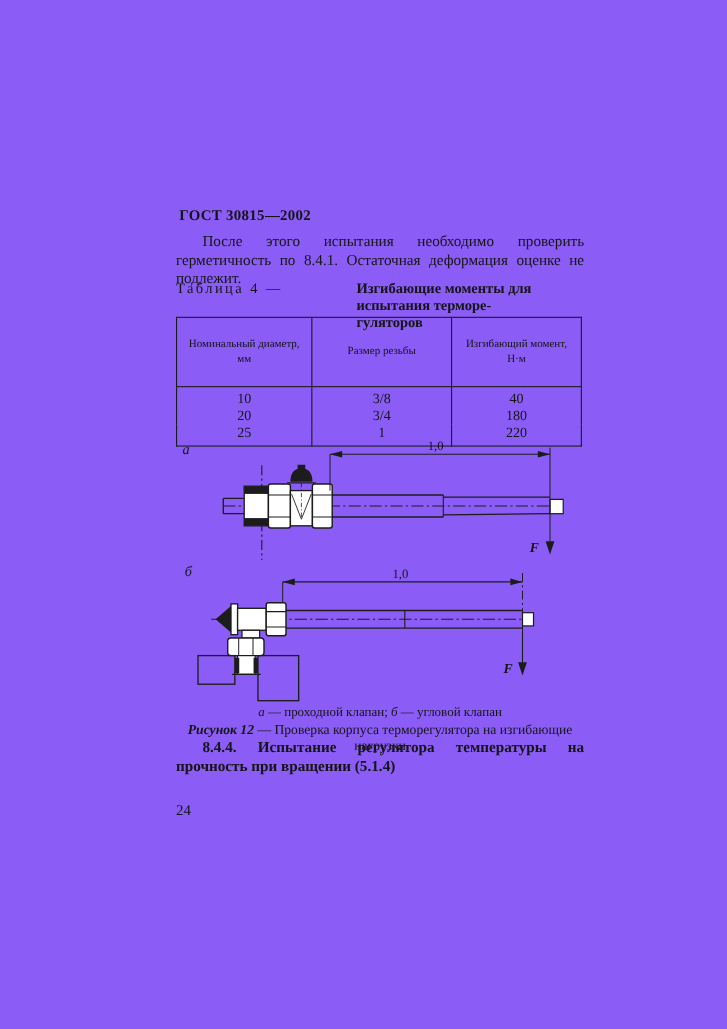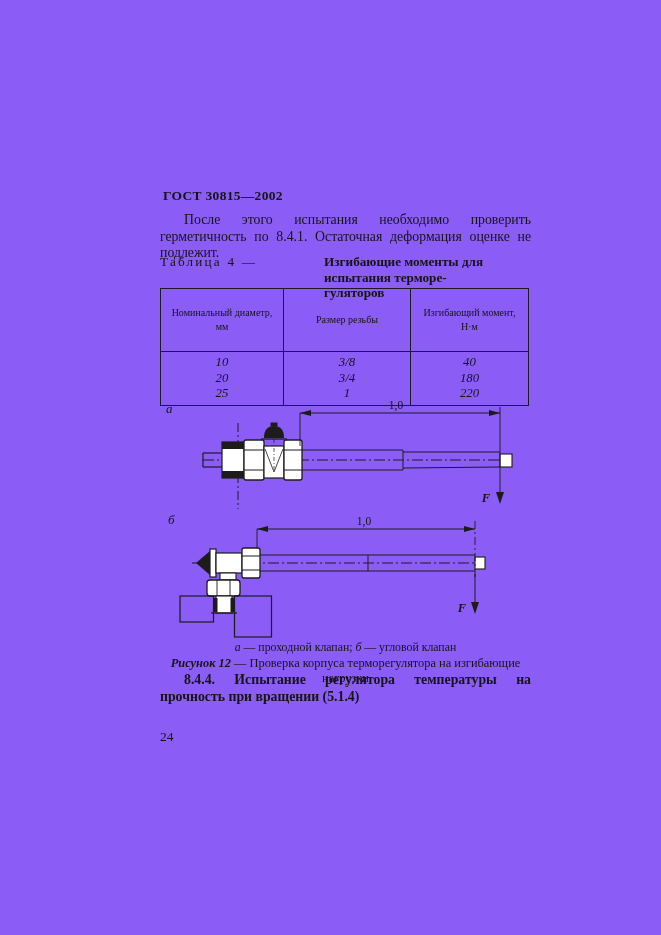--- a/index.html
+++ b/index.html
@@ -39,21 +39,21 @@
   .gost-table col.c2 { width: 127px; }
   .gost-table col.c3 { width: 118px; }
   .gost-table th, .gost-table td {
     border-left: 1.4px solid #1c1c1c; border-right: 1.4px solid #1c1c1c;
     text-align: center; vertical-align: middle; font-weight: normal;
   }
   .gost-table thead th {
     border-top: 1.6px solid #1c1c1c; border-bottom: 1.4px solid #1c1c1c;
     font-size: 10px; line-height: 14px; height: 32px; padding: 17px 6px;
   }
-  .gost-table td { height: 15.5px; line-height: 15.5px; padding: 0; font-style: italic; }
+  .gost-table td { height: 15.5px; line-height: 15.5px; padding: 0; }
   .gost-table tbody tr:first-child td { padding-top: 3px; }
   .gost-table tbody tr:last-child td { border-bottom: 1.6px solid #1c1c1c; padding-bottom: 3px; }
   .fig { position: absolute; left: 160px; }
   .fig-a { top: 400px; }
   .fig-b { top: 512px; }
   .fig svg { display: block; }
   .fig-caption {
     position: absolute; left: 160px; width: 371px; text-align: center;
   }
   .fig-caption.key { top: 640px; font-size: 11.8px; }

